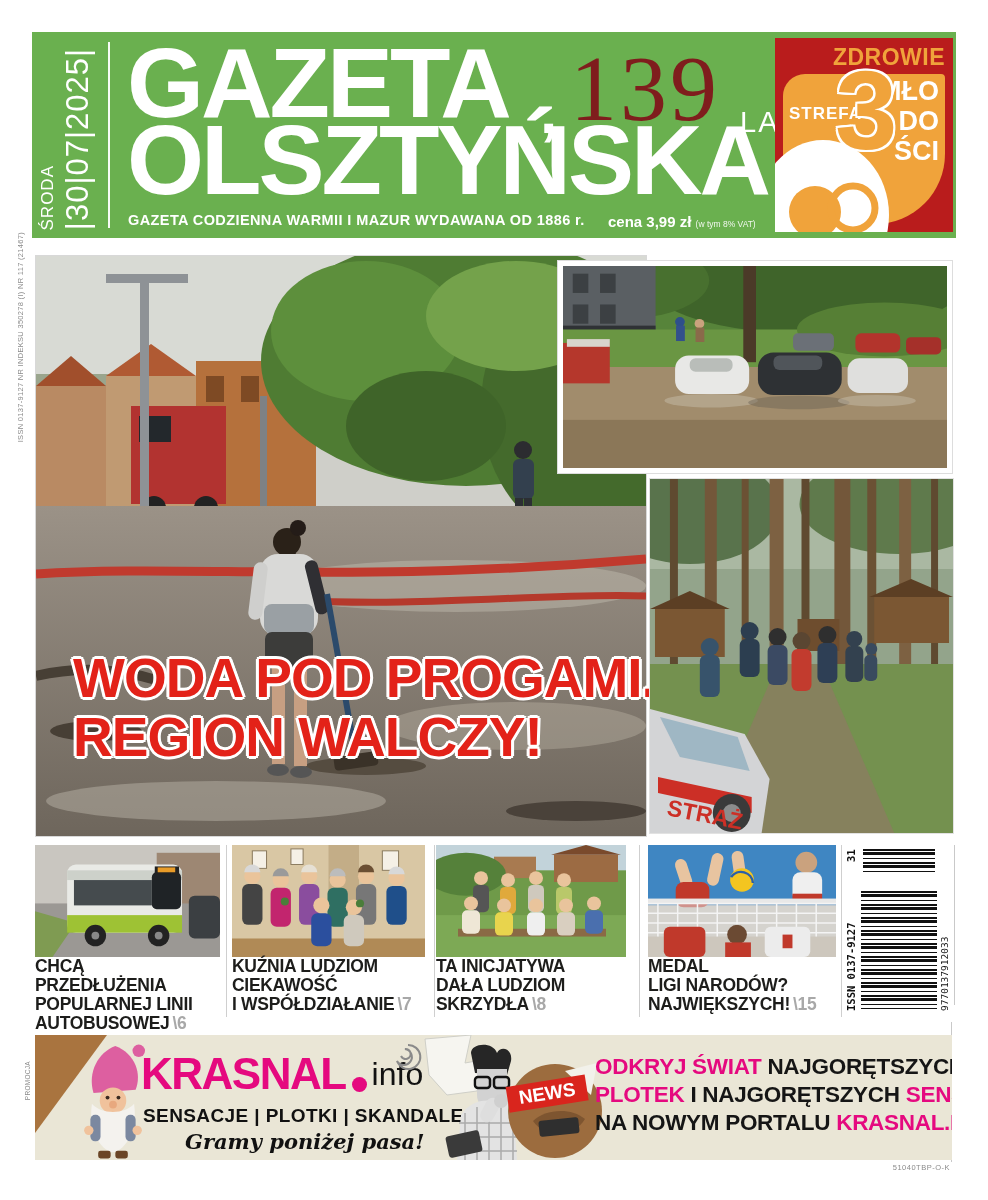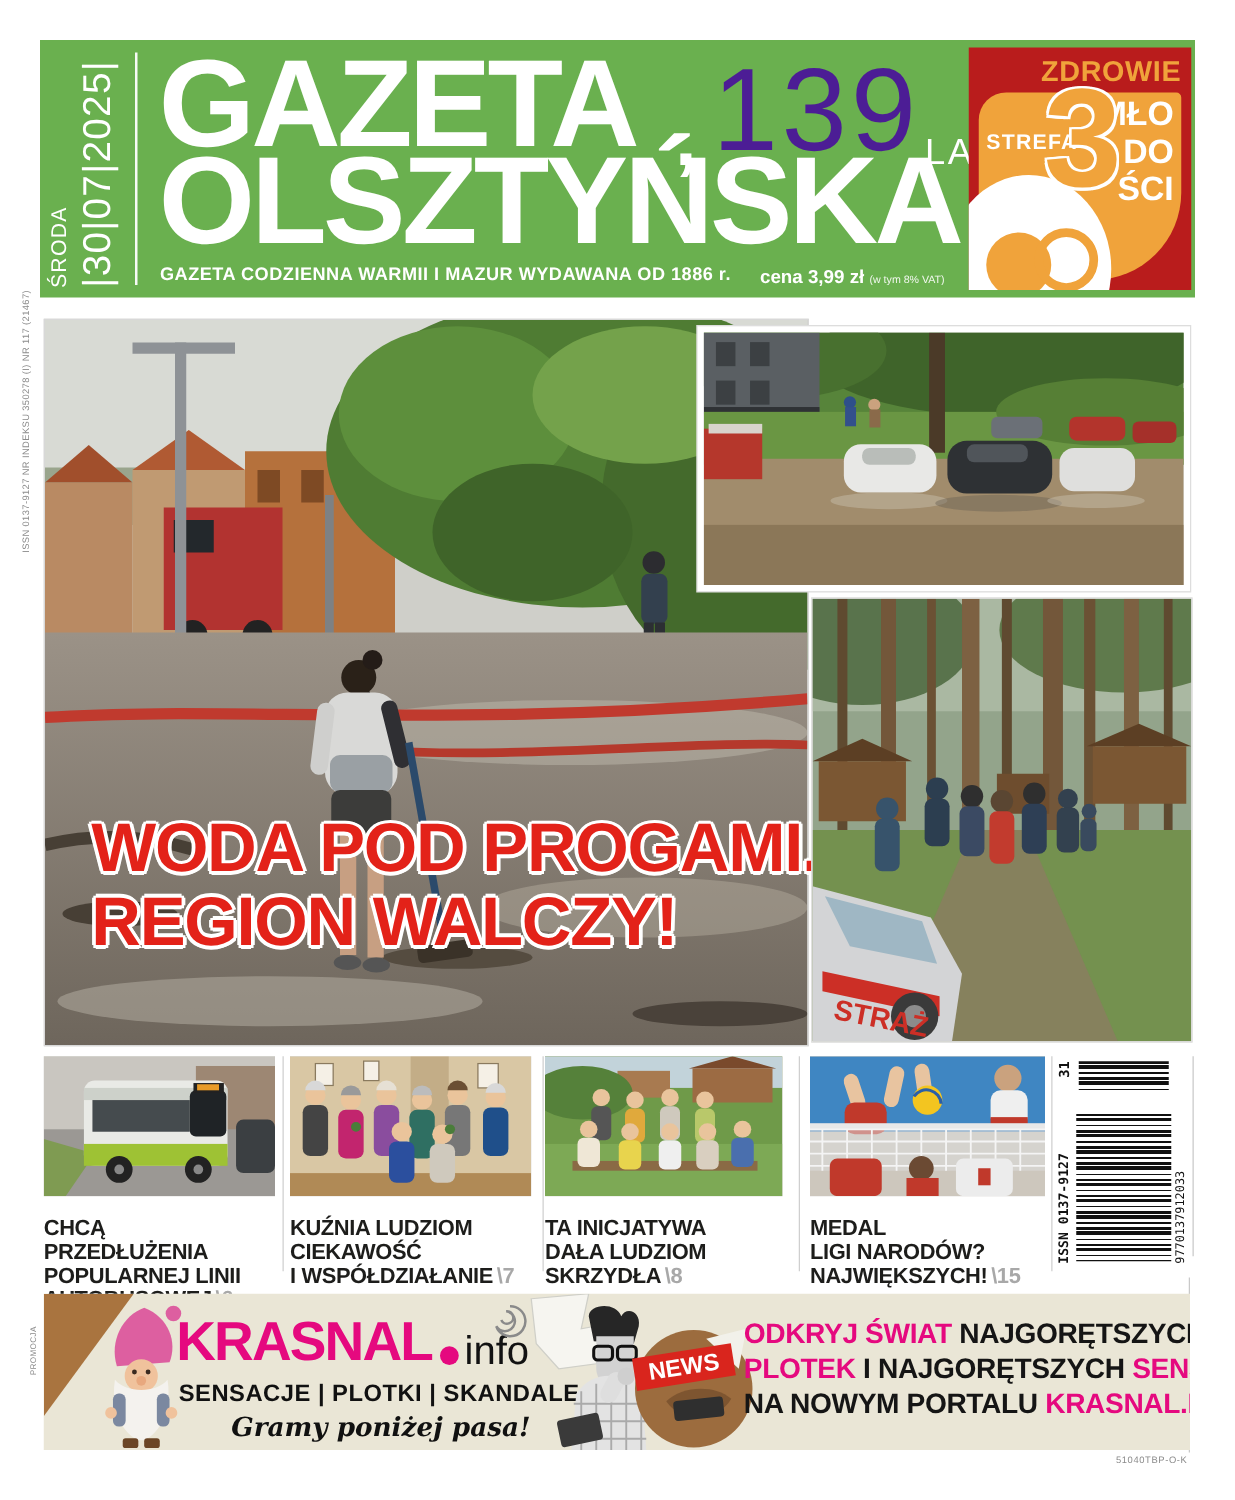--- a/index.html
+++ b/index.html
@@ -9,22 +9,22 @@
   .vtext{position:absolute;writing-mode:vertical-rl;transform:rotate(180deg);white-space:nowrap;}
 
   
   #masthead{left:32px;top:32px;width:924px;height:206px;background:#6ab04f;}
   .date-weekday{font-size:17px;font-weight:400;color:#fff;letter-spacing:1px;}
   .date-date{font-size:31px;font-weight:400;color:#fff;letter-spacing:1px;}
   #masthead-divider{left:76px;top:10px;width:2px;height:186px;background:rgba(255,255,255,.95);}
   #logo{left:95px;top:12px;line-height:77px;font-size:99px;font-weight:bold;color:#fff;
         letter-spacing:-3px;white-space:nowrap;}
   #logo-comma{left:508px;top:44px;font-size:62px;font-weight:bold;color:#fff;}
-  #years-num{left:538px;top:2px;font-size:94px;font-weight:400;color:#4c1d95;letter-spacing:3px;
-             font-family:Liberation Sans, sans-serif;}
+  #years-num{left:538px;top:2px;font-size:94px;font-weight:400;color:#7f1d1d;letter-spacing:3px;
+             font-family:Liberation Serif, serif;}
   #years-lat{left:708px;top:74px;font-size:29px;font-weight:300;color:#fff;letter-spacing:2px;}
   #tagline{left:96px;top:180px;font-size:14.5px;font-weight:bold;color:#fff;letter-spacing:.4px;text-align:center;}
   #price{left:576px;top:181px;font-size:15px;font-weight:bold;color:#fff;}
   #price .vat{font-size:8.5px;font-weight:400;opacity:.9;}
 
   
   #promo{left:743px;top:6px;width:178px;height:194px;background:#b91c1c;overflow:hidden;}
   #promo-zdrowie{right:8px;top:6px;font-size:23px;font-weight:800;color:#f0a33b;letter-spacing:.5px;}
   #promo-orange{left:8px;top:36px;width:162px;height:150px;background:#f0a33b;
                 border-radius:22px 4px 70px 4px;}
@@ -41,34 +41,34 @@
   #collage{left:35px;top:255px;width:917px;height:580px;}
   .photo{overflow:hidden;background:#cfcfc9;}
   .photo svg{display:block;width:100%;height:100%;}
   #main-headline{left:38px;top:394px;font-size:55px;line-height:59px;font-weight:800;
     color:#e32219;letter-spacing:-1px;white-space:nowrap;
     text-shadow:-2px -2px 0 #fff,2px -2px 0 #fff,-2px 2px 0 #fff,2px 2px 0 #fff,0 -3px 0 #fff,0 3px 0 #fff,-3px 0 0 #fff,3px 0 0 #fff;}
 
   
   #teasers{left:35px;top:845px;width:917px;height:180px;}
   .tdivider{top:0;width:1px;height:172px;background:#cfcfcf;}
-  .teaser-title{margin-top:16px;font-size:17.5px;line-height:19px;font-weight:800;
+  .teaser-title{margin-top:0;font-size:17.5px;line-height:19px;font-weight:800;
                 letter-spacing:-.3px;color:#1d1d1b;}
   .pref{color:#a8a8a8;font-weight:800;margin-left:3px;}
 
   
   #barcode{left:810px;top:2px;width:112px;height:165px;background:#fff;}
   .bars{background:repeating-linear-gradient(180deg,#111 0 2px,#fff 2px 3px,#111 3px 6px,#fff 6px 9px,#111 9px 10px,#fff 10px 13px);}
   .bctext{font-family:"DejaVu Sans Mono",monospace;color:#111;}
 
   
   #banner{left:35px;top:1035px;width:917px;height:125px;background:#eae6d6;overflow:hidden;}
   #banner-brown-corner{left:0;top:0;width:72px;height:98px;background:#a9743f;
       clip-path:polygon(0 0,100% 0,0 100%);}
-  #brand-row{left:106px;top:14px;display:flex;align-items:flex-end;}
+  #brand-row{left:106px;top:14px;display:flex;align-items:center;}
   #brand{font-size:44px;font-weight:800;color:#e5097f;letter-spacing:-1.5px;}
   #brand-dot{width:15px;height:15px;border-radius:50%;background:#e5097f;margin:0 5px 0 6px;align-self:flex-end;margin-bottom:7px;}
   #brand-suffix{font-size:32px;font-weight:400;color:#121212;}
   #banner-subtitle{left:108px;top:70px;font-size:19px;font-weight:bold;color:#111;letter-spacing:.4px;}
   #banner-slogan{left:150px;top:94px;font-size:21px;color:#111;
       font-family:"DejaVu Serif",serif;font-style:italic;font-weight:bold;}
   #banner-right{left:560px;top:18px;width:352px;text-align:center;font-size:22.5px;
       font-weight:800;line-height:28px;letter-spacing:-.3px;color:#151515;white-space:nowrap;}
   .pink{color:#e5097f;}
   .sp{display:inline-block;width:6px;}

